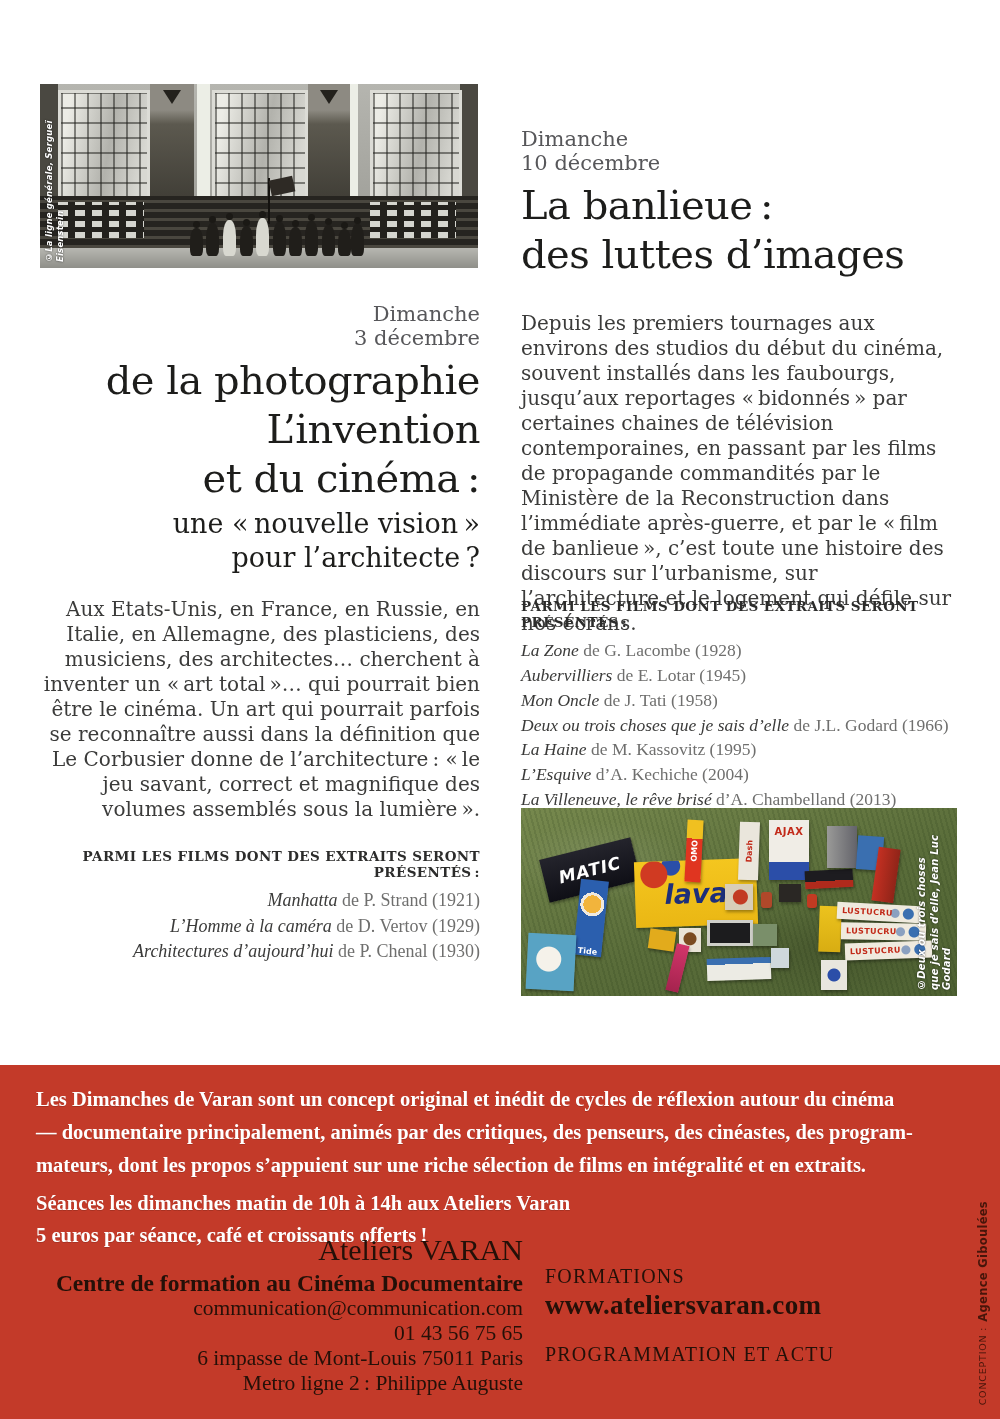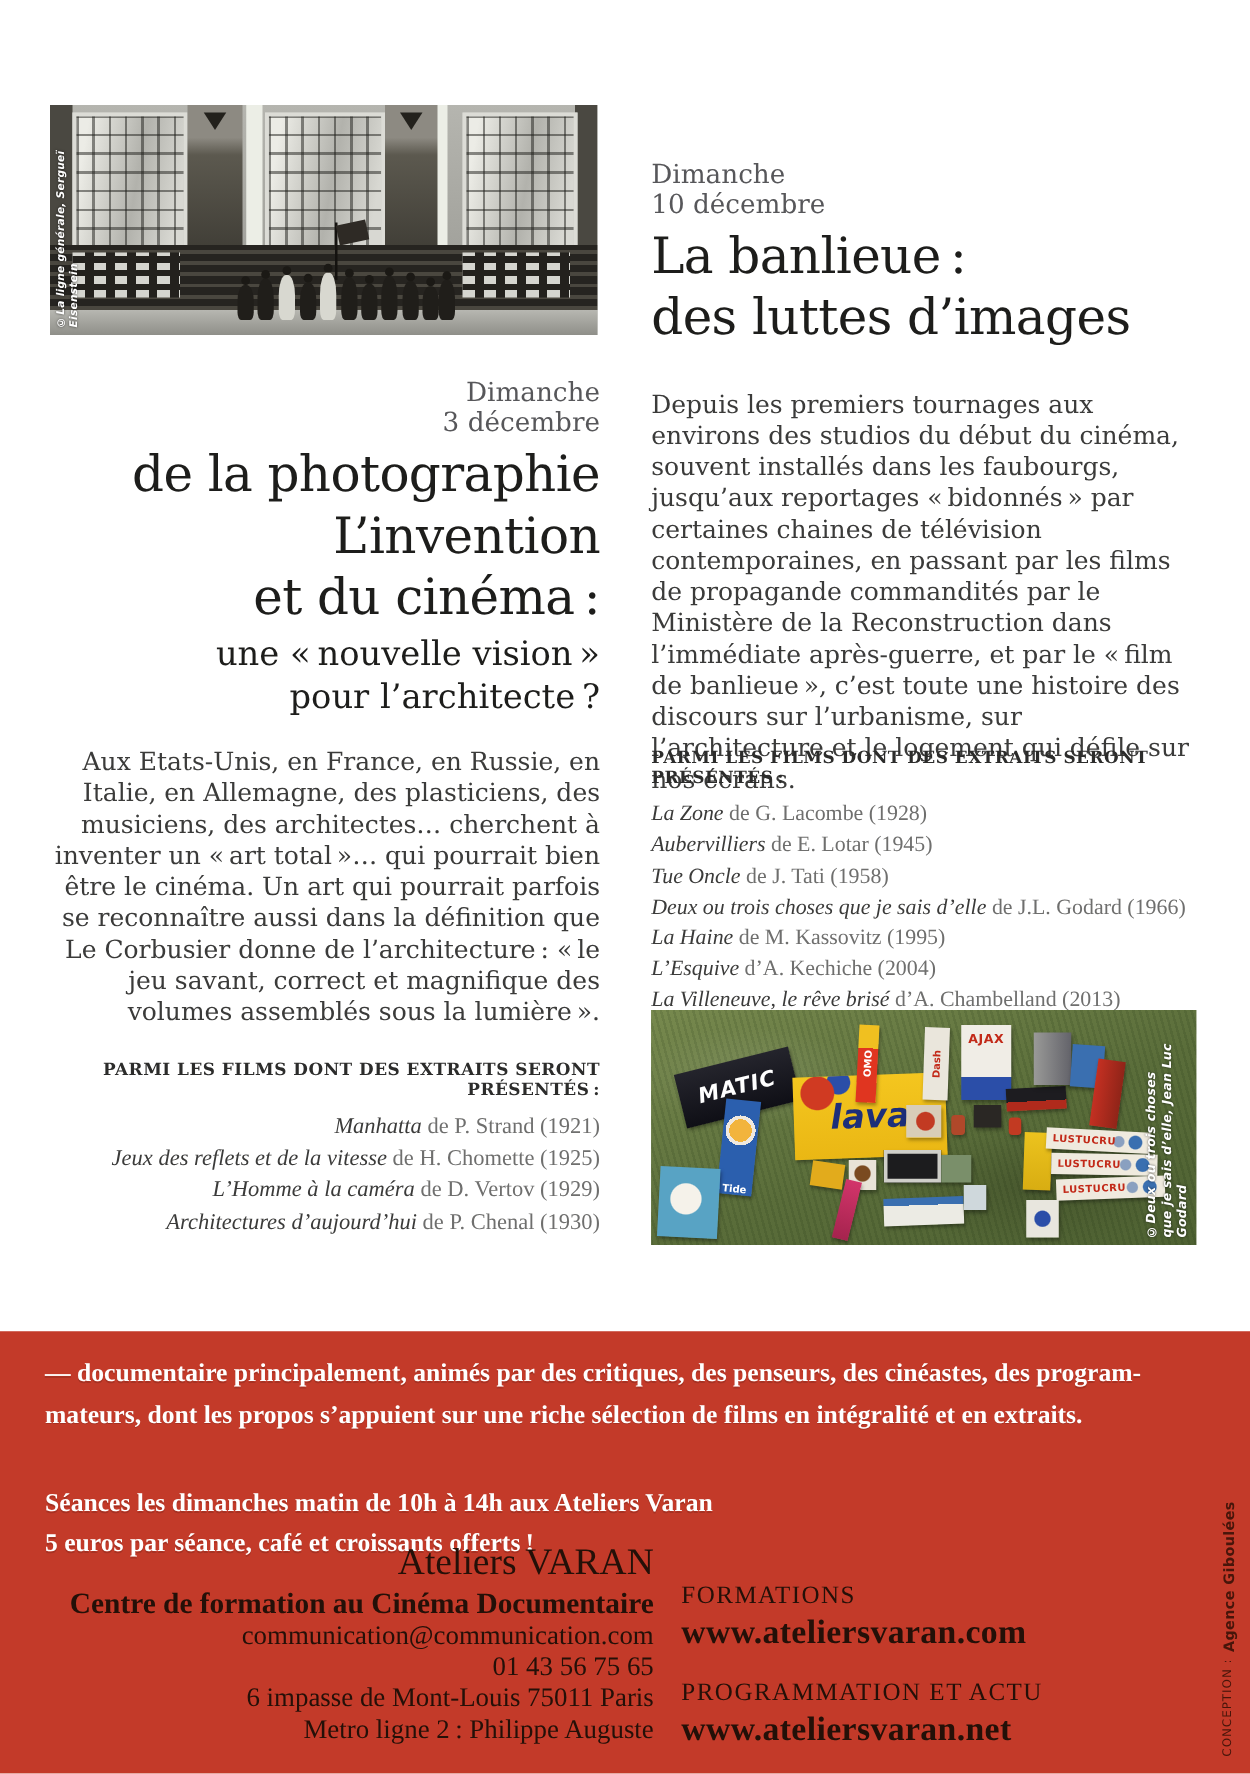--- a/index.html
+++ b/index.html
@@ -149,21 +149,21 @@
     <div class="big-title" style="margin-top:6px;">
       <div>La banlieue :</div>
       <div>des luttes d’images</div>
     </div>
   </div>
   <div class="abs para" id="s10-para">Depuis les premiers tournages aux environs des studios du début du cinéma, souvent installés dans les faubourgs, jusqu’aux reportages « bidonnés » par certaines chaines de télévision contemporaines, en passant par les films de propagande commandités par le Ministère de la Reconstruction dans l’immédiate après-guerre, et par le « film de banlieue », c’est toute une histoire des discours sur l’urbanisme, sur l’architecture et le logement qui défile sur nos écrans.</div>
   <div class="abs" id="s10-films">
     <div class="films-header">PARMI LES FILMS DONT DES EXTRAITS SERONT PRÉSENTÉS :</div>
     <div class="film-line"><i>La Zone</i><span> de G. Lacombe (1928)</span></div>
     <div class="film-line"><i>Aubervilliers</i><span> de E. Lotar (1945)</span></div>
-    <div class="film-line"><i>Tue Oncle</i><span> de J. Tati (1958)</span></div>
+    <div class="film-line"><i>Mon Oncle</i><span> de J. Tati (1958)</span></div>
     <div class="film-line"><i>Deux ou trois choses que je sais d’elle</i><span> de J.L. Godard (1966)</span></div>
     <div class="film-line"><i>La Haine</i><span> de M. Kassovitz (1995)</span></div>
     <div class="film-line"><i>L’Esquive</i><span> d’A. Kechiche (2004)</span></div>
     <div class="film-line"><i>La Villeneuve, le rêve brisé</i><span> d’A. Chambelland (2013)</span></div>
   </div>
 
   <div class="abs" id="s3-head">
     <div class="date">Dimanche</div>
     <div class="date">3 décembre</div>
     <div class="big-title" style="margin-top:6px;">
@@ -173,21 +173,20 @@
     </div>
     <div class="sub-title">
       <div>une « nouvelle vision »</div>
       <div>pour l’architecte ?</div>
     </div>
   </div>
   <div class="abs para" id="s3-para">Aux Etats-Unis, en France, en Russie, en Italie, en Allemagne, des plasticiens, des musiciens, des architectes… cherchent à inventer un « art total »… qui pourrait bien être le cinéma. Un art qui pourrait parfois se reconnaître aussi dans la définition que Le Corbusier donne de l’architecture : « le jeu savant, correct et magnifique des volumes assemblés sous la lumière ».</div>
   <div class="abs" id="s3-films">
     <div class="films-header">PARMI LES FILMS DONT DES EXTRAITS SERONT PRÉSENTÉS :</div>
     <div class="film-line"><i>Manhatta</i><span> de P. Strand (1921)</span></div>
-    <div class="film-line"><i>Jeux des reflets et de la vitesse</i><span> de H. Chomette (1925)</span></div>
     <div class="film-line"><i>L’Homme à la caméra</i><span> de D. Vertov (1929)</span></div>
     <div class="film-line"><i>Architectures d’aujourd’hui</i><span> de P. Chenal (1930)</span></div>
   </div>
 
   <div class="abs" id="color-photo">
     <div class="gbox" style="left:22px;top:40px;width:94px;height:44px;transform:rotate(-14deg);background:linear-gradient(180deg,#24242c,#0f0f16);color:#fff;font-style:italic;font-size:17px;letter-spacing:1px;">
         <span>MATIC</span>
       </div>
     <div class="gbox" style="left:56px;top:72px;width:28px;height:76px;transform:rotate(6deg);background:radial-gradient(circle at 50% 32%,#f2b43c 0 9px,#efe9df 9px 12px,#2b5fae 12px);color:#fff;font-size:8px;align-items:flex-end;">
         <span>Tide</span>
@@ -232,41 +231,41 @@
     <div class="gbox" style="left:300px;top:152px;width:26px;height:30px;background:radial-gradient(circle at 50% 50%,#2b4ea8 0 6px,#e8e6de 7px);"></div>
     <div class="gbox" style="left:250px;top:140px;width:18px;height:20px;background:#cfd8dc;"></div>
     <div class="vcap" id="godard-caption">
       <div>©Deux ou trois choses</div>
       <div>que je sais d’elle, Jean Luc Godard</div>
     </div>
   </div>
 
   <div class="abs" id="redband">
     <div class="red-intro">
+      <div>Les Dimanches de Varan sont un concept original et inédit de cycles de réflexion autour du cinéma</div>
       <div>— documentaire principalement, animés par des critiques, des penseurs, des cinéastes, des program-</div>
       <div>mateurs, dont les propos s’appuient sur une riche sélection de films en intégralité et en extraits.</div>
     </div>
     <div class="red-sched">
       <div>Séances les dimanches matin de 10h à 14h aux Ateliers Varan</div>
       <div>5 euros par séance, café et croissants offerts !</div>
     </div>
     <div class="footer-left">
       <div class="org-name">Ateliers VARAN</div>
       <div class="org-sub">Centre de formation au Cinéma Documentaire</div>
       <div class="contact-line">communication@communication.com</div>
       <div class="contact-line">01 43 56 75 65</div>
       <div class="contact-line">6 impasse de Mont-Louis 75011 Paris</div>
       <div class="contact-line">Metro ligne 2 : Philippe Auguste</div>
     </div>
     <div class="footer-right">
       <div class="fr-label">FORMATIONS</div>
       <div class="fr-url">www.ateliersvaran.com</div>
       <div class="fr-gap"></div>
       <div class="fr-label">PROGRAMMATION ET ACTU</div>
-      <div class="fr-url">www.ateliersvaran.net</div>
     </div>
     <div id="conception">
       <span class="c-label">CONCEPTION :</span>
       <span class="c-value">Agence Giboulées</span>
     </div>
   </div>
 
 </div>
 
 </body></html>

